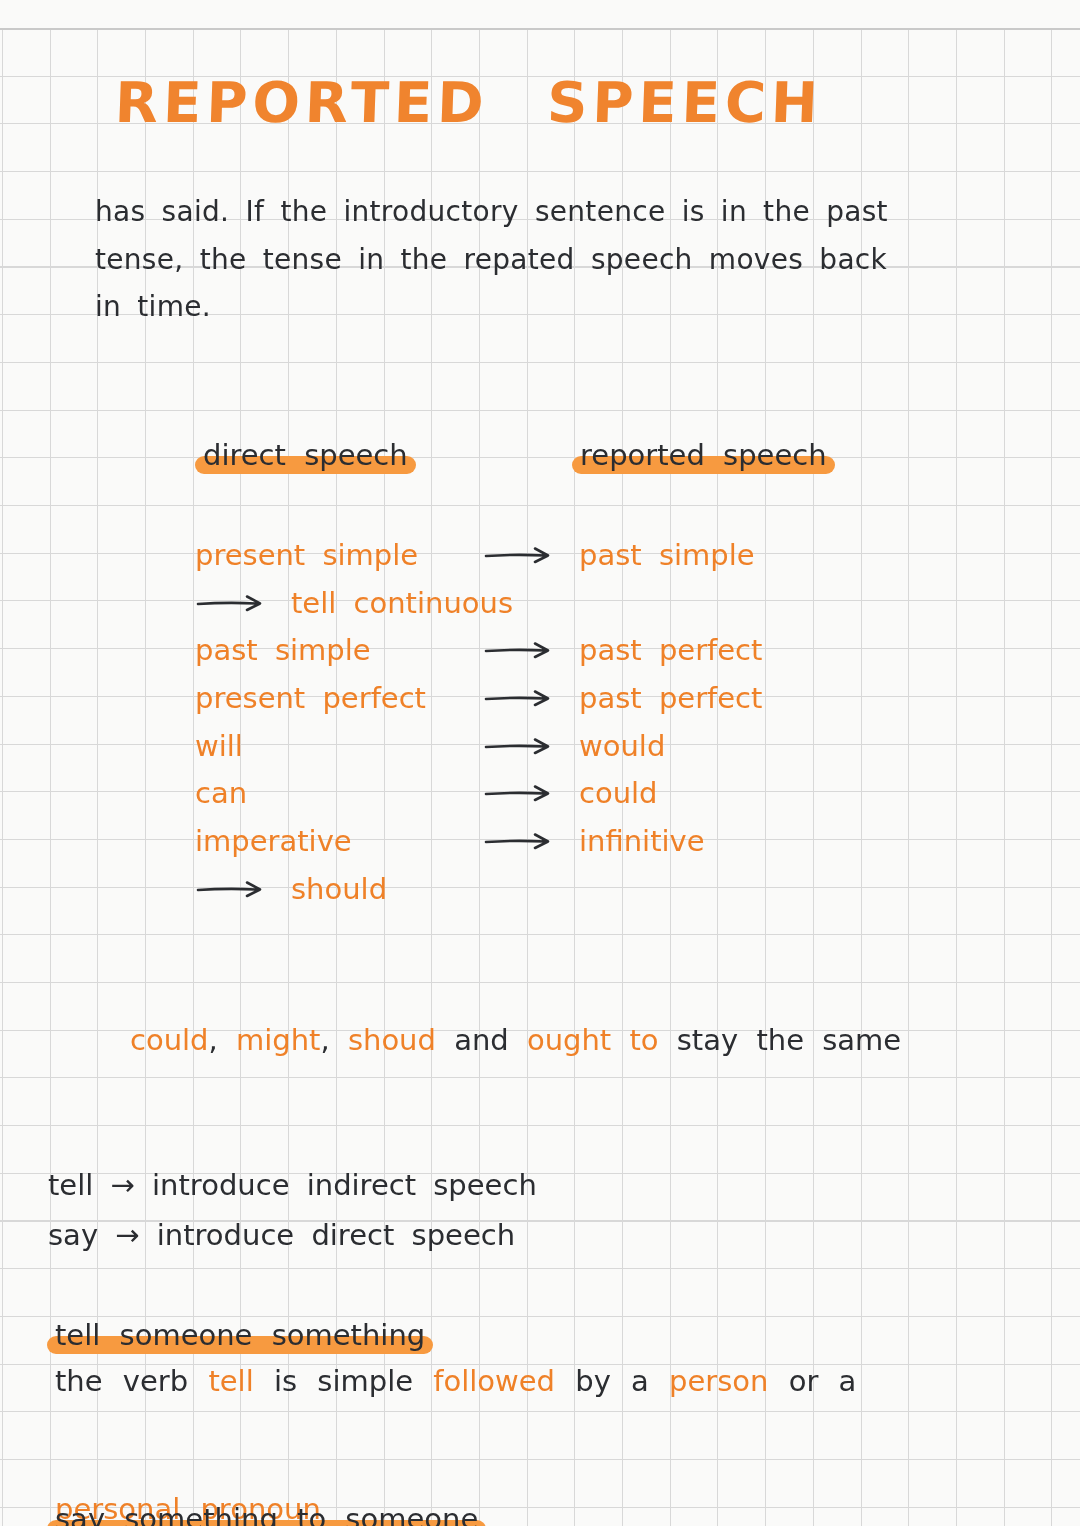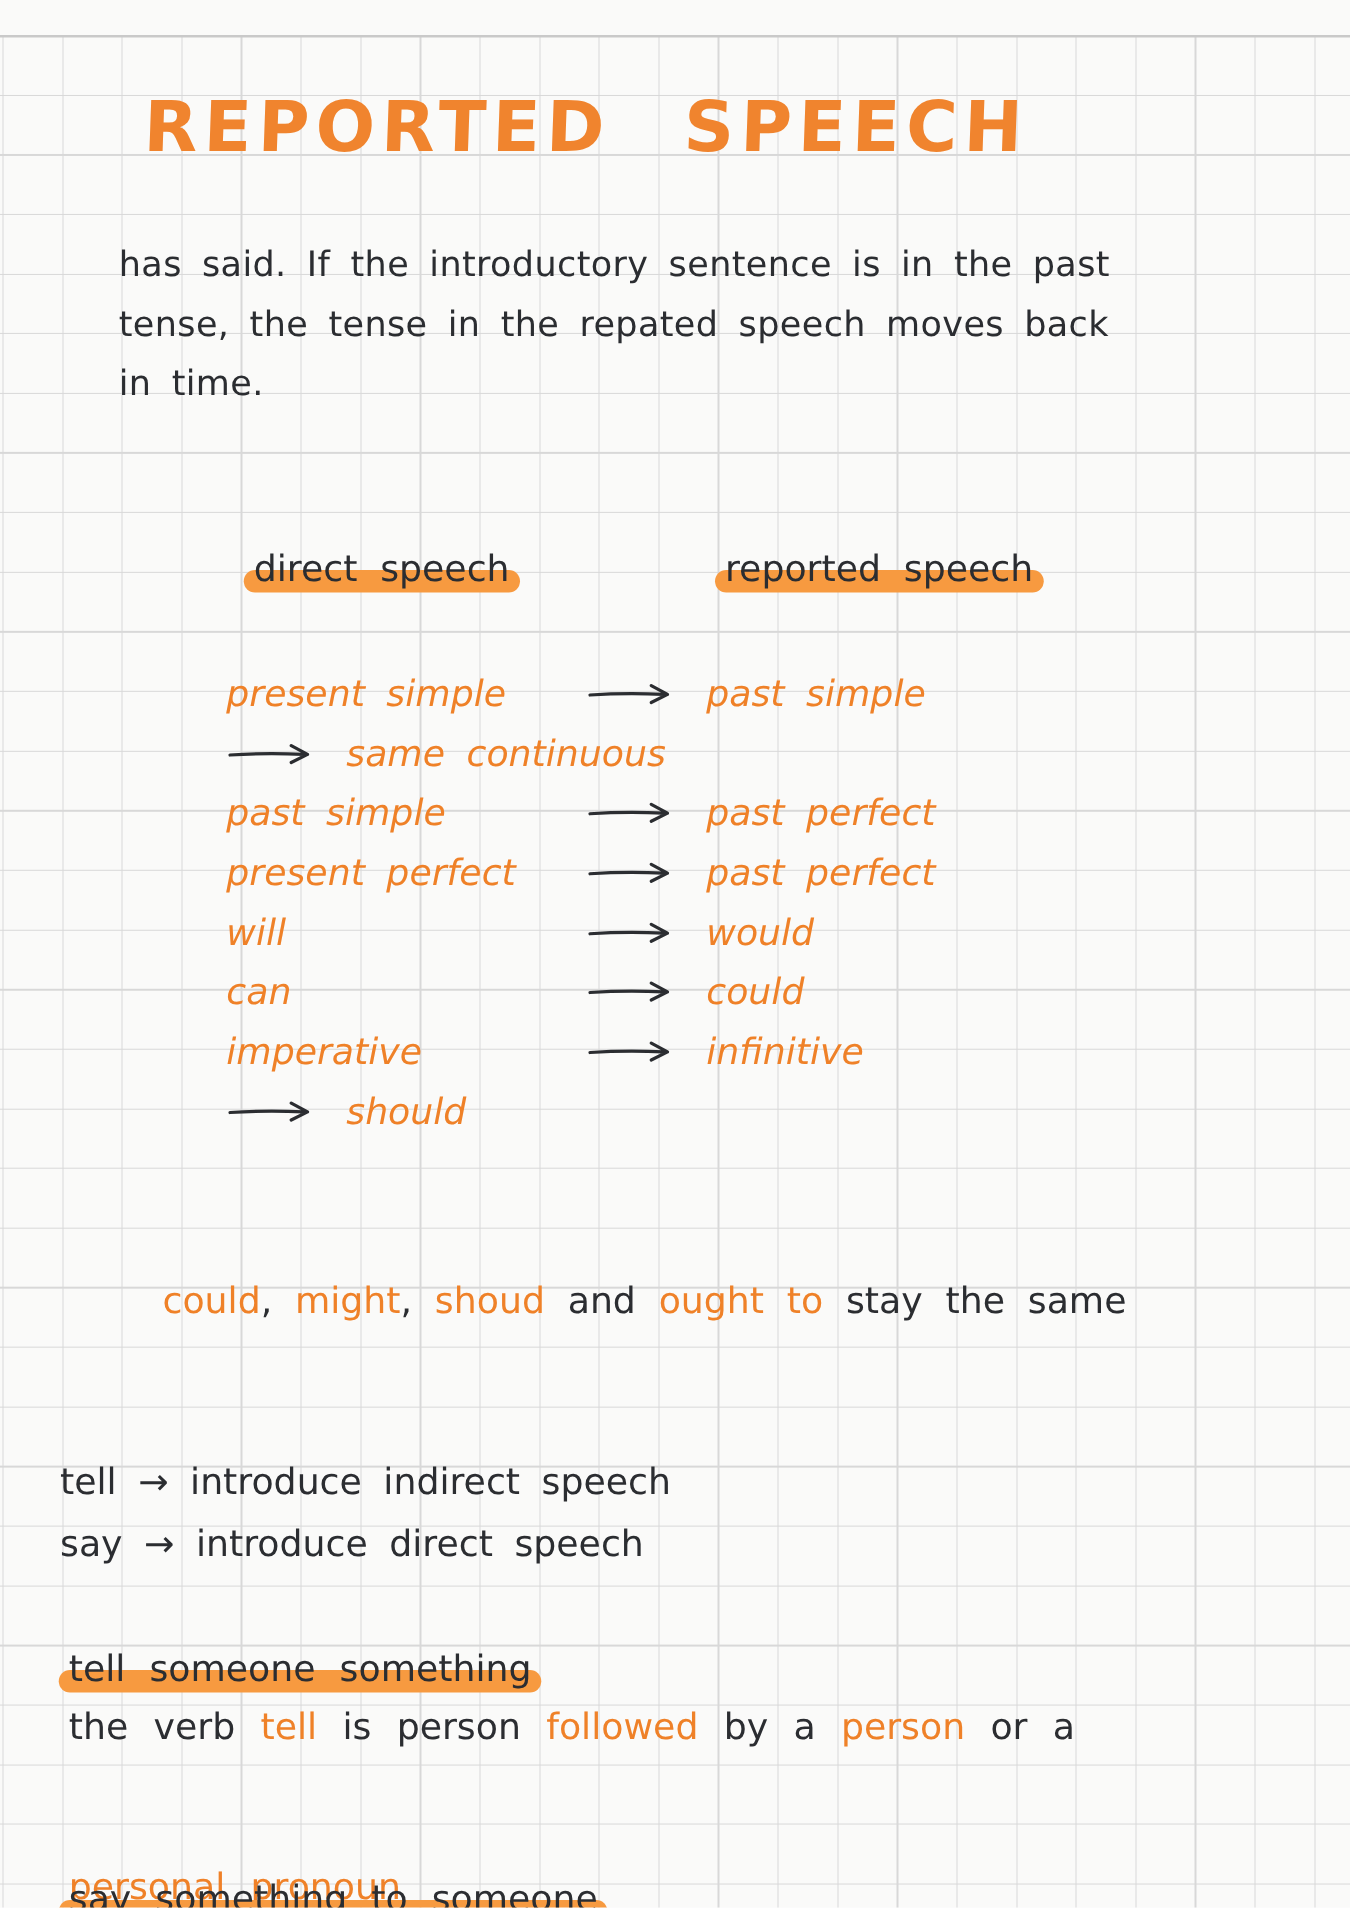--- a/index.html
+++ b/index.html
@@ -47,21 +47,21 @@
   .hl{position:relative;z-index:0;display:inline-block;white-space:nowrap;text-align:right;}
   .hl::before{
     content:"";position:absolute;left:-8px;right:-8px;top:52%;height:18px;
     background:var(--highlight);border-radius:9px;z-index:-1;
   }
 
   .col-head{position:absolute;top:438px;font-size:29px;color:var(--ink);word-spacing:9px;}
   .col-head.direct{left:203px;}
   .col-head.reported{left:580px;}
 
-  .conv{position:absolute;left:181px;top:531px;width:700px;font-style:italic;}
+  .conv{position:absolute;left:195px;top:531px;width:700px;}
   .conv-row{display:flex;align-items:center;height:47.7px;}
   .conv-row .from{width:288px;font-size:29px;color:var(--orange);word-spacing:8px;white-space:nowrap;}
   .conv-row .arrow{width:96px;display:flex;align-items:center;}
   .conv-row .to{font-size:29px;color:var(--orange);word-spacing:8px;white-space:nowrap;}
 
   .note-line{
     position:absolute;left:130px;top:1023px;font-size:29px;
     word-spacing:9px;white-space:nowrap;
   }
 
@@ -104,21 +104,21 @@
           </svg>
         </span>
         <span class="to">past simple</span>
       </div>
       <div class="conv-row">
         <span class="arrow">
           <svg width="80" height="20" viewBox="0 0 80 20">
             <path d="M3 11 Q32 9 62 10.5 M52 3.5 L65 10.5 L52 17" fill="none" stroke="#2B2D31" stroke-width="2.6" stroke-linecap="round" stroke-linejoin="round"></path>
           </svg>
         </span>
-        <span class="to">same continuous</span>
+        <span class="to">tell continuous</span>
       </div>
       <div class="conv-row">
         <span class="from">past simple</span>
         <span class="arrow">
           <svg width="80" height="20" viewBox="0 0 80 20">
             <path d="M3 11 Q32 9 62 10.5 M52 3.5 L65 10.5 L52 17" fill="none" stroke="#2B2D31" stroke-width="2.6" stroke-linecap="round" stroke-linejoin="round"></path>
           </svg>
         </span>
         <span class="to">past perfect</span>
       </div>
@@ -171,19 +171,19 @@
   <div class="note-line"><span class="orange">could</span><span class="ink">, </span><span class="orange">might</span><span class="ink">, </span><span class="orange">shoud</span><span class="ink"> and </span><span class="orange">ought to</span><span class="ink">  stay the same</span></div>
 
   <div class="verb-lines">
     <div>tell → introduce  indirect speech</div>
     <div>say → introduce  direct speech</div>
   </div>
 
   <div class="tell-heading">
     <span class="hl">tell someone something</span>
   </div>
-  <div class="rule-line1"><span class="ink">the verb </span><span class="orange">tell</span><span class="ink"> is  person </span><span class="orange">followed</span><span class="ink"> by a </span><span class="orange">person</span><span class="ink"> or a</span></div>
+  <div class="rule-line1"><span class="ink">the verb </span><span class="orange">tell</span><span class="ink"> is  simple </span><span class="orange">followed</span><span class="ink"> by a </span><span class="orange">person</span><span class="ink"> or a</span></div>
   <div class="rule-line2"><span class="orange">personal pronoun</span></div>
 
   <div class="say-heading">
     <span class="hl">say something to someone</span>
   </div>
 </div>
 
 </body></html>

